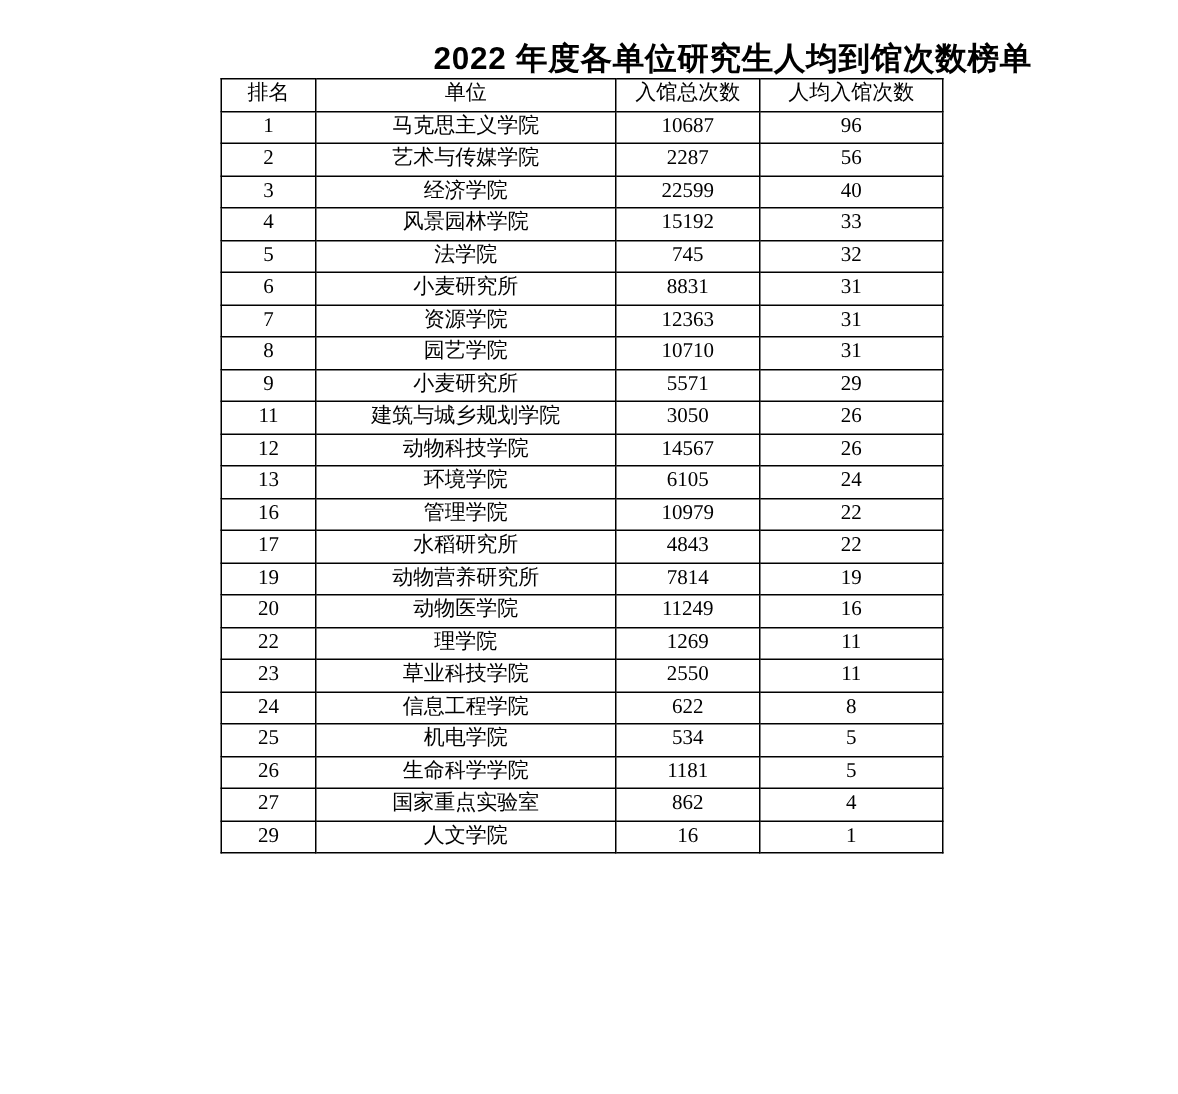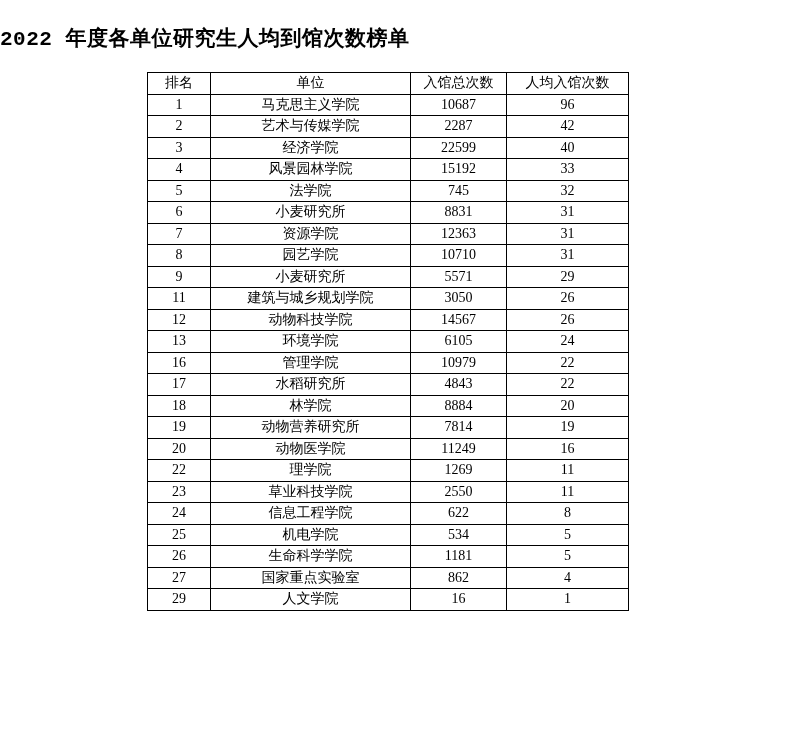--- a/index.html
+++ b/index.html
@@ -15,32 +15,32 @@
   .page {
     width: 785px;
     height: 729px;
     background: #ffffff;
     box-sizing: border-box;
   }
   .doc-title {
     margin: 28px 0 0 0;
     padding: 0;
     width: 688px;
-    text-align: left;
+    text-align: right;
     font-size: 21px;
     line-height: 24px;
     font-weight: bold;
     letter-spacing: 0.5px;
-    font-family: Liberation Mono, monospace;
+    font-family: Liberation Sans, sans-serif;
   }
   table.ranking {
     border-collapse: collapse;
     table-layout: fixed;
     margin-left: 147px;
-    margin-top: 20px;
+    margin-top: 0;
     width: 481px;
   }
   table.ranking th,
   table.ranking td {
     border: 1px solid #000000;
     text-align: center;
     vertical-align: middle;
     font-size: 14px;
     font-weight: normal;
     height: 20.5px;
@@ -79,21 +79,21 @@
         <tr>
           <td>1</td>
           <td>马克思主义学院</td>
           <td>10687</td>
           <td>96</td>
         </tr>
         <tr>
           <td>2</td>
           <td>艺术与传媒学院</td>
           <td>2287</td>
-          <td>42</td>
+          <td>56</td>
         </tr>
         <tr>
           <td>3</td>
           <td>经济学院</td>
           <td>22599</td>
           <td>40</td>
         </tr>
         <tr>
           <td>4</td>
           <td>风景园林学院</td>
@@ -152,26 +152,20 @@
           <td>16</td>
           <td>管理学院</td>
           <td>10979</td>
           <td>22</td>
         </tr>
         <tr>
           <td>17</td>
           <td>水稻研究所</td>
           <td>4843</td>
           <td>22</td>
-        </tr>
-        <tr>
-          <td>18</td>
-          <td>林学院</td>
-          <td>8884</td>
-          <td>20</td>
         </tr>
         <tr>
           <td>19</td>
           <td>动物营养研究所</td>
           <td>7814</td>
           <td>19</td>
         </tr>
         <tr>
           <td>20</td>
           <td>动物医学院</td>

